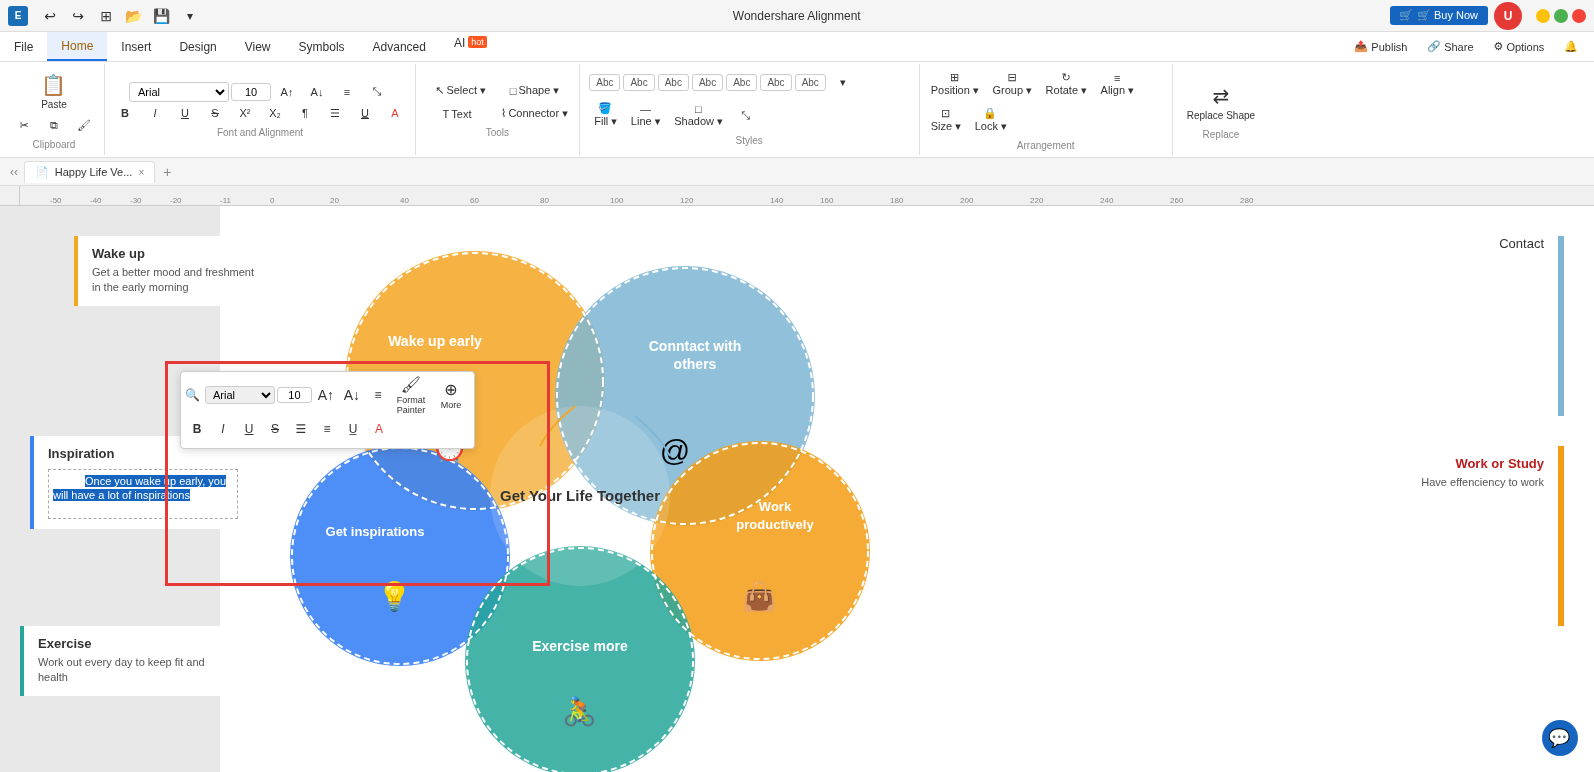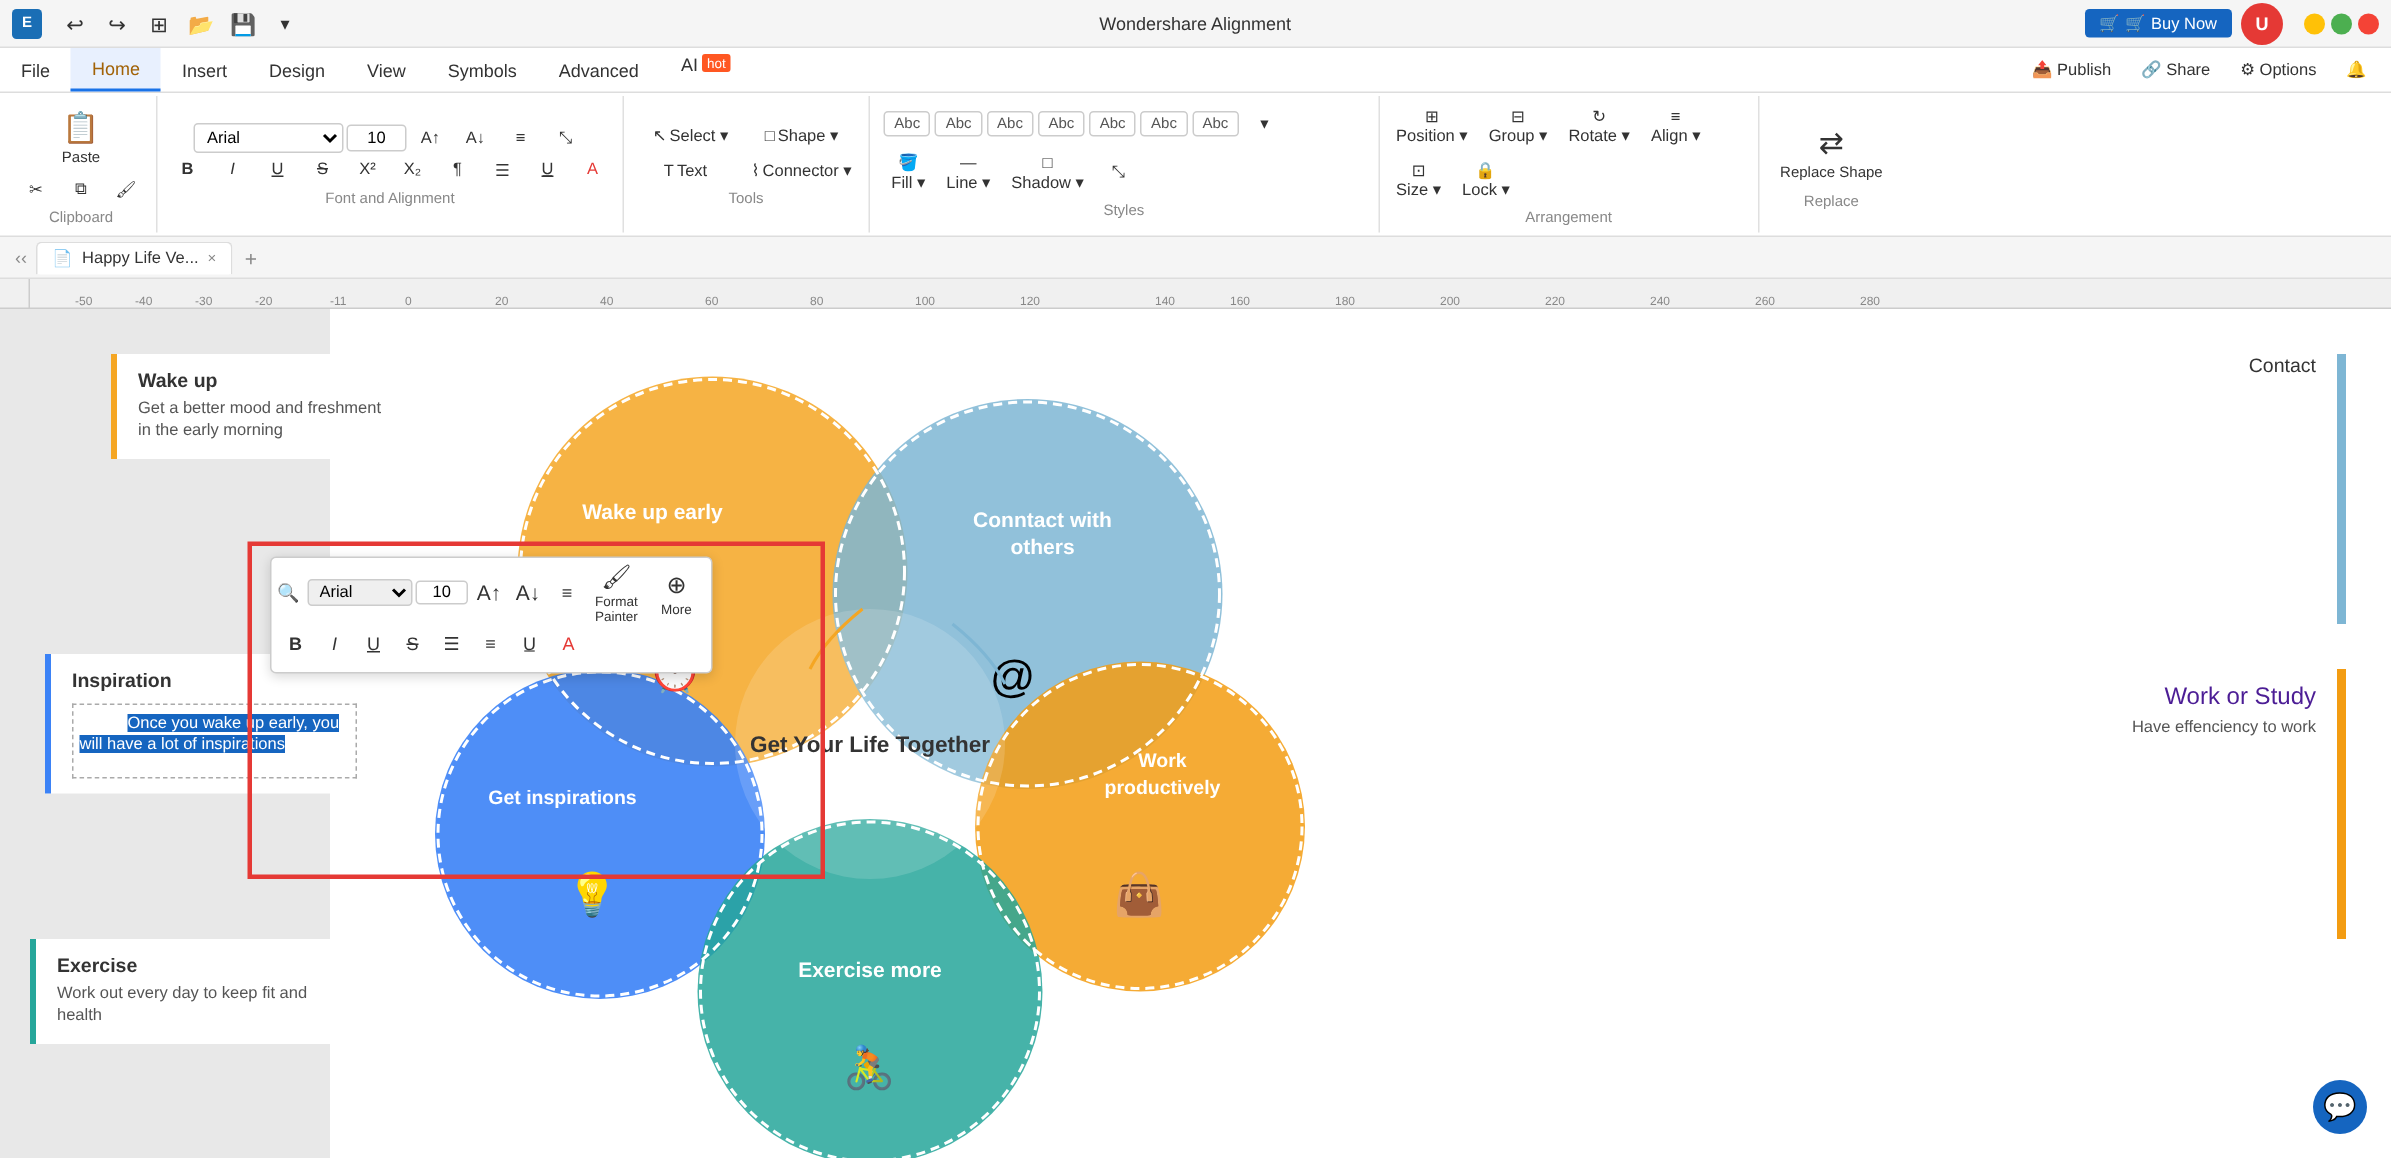--- a/index.html
+++ b/index.html
@@ -605,21 +605,21 @@
       <div style="position:absolute; top:420px; left:0; background:white; padding:10px 14px; border-left:4px solid #26a69a; width:200px;">
         <h3 style="font-size:13px; font-weight:bold; color:#333; margin-bottom:4px;">Exercise</h3>
         <p style="font-size:11px; color:#555; line-height:1.4;">Work out every day to keep fit and health</p>
       </div>
 
       <div style="position:absolute; top:30px; right:50px; text-align:right; width:200px;">
         <h3 style="font-size:13px; font-weight:normal; color:#333; margin-bottom:4px;">Contact</h3>
       </div>
 
       <div style="position:absolute; top:250px; right:50px; text-align:right; width:200px;">
-        <h3 style="font-size:16px; font-weight:normal; color:#4c1d95; margin-bottom:4px;">Work or Study</h3>
+        <h3 style="font-size:13px; font-weight:bold; color:#b91c1c; margin-bottom:4px;">Work or Study</h3>
         <p style="font-size:11px; color:#555; line-height:1.4;">Have effenciency to work</p>
       </div>
 
       <div style="position:absolute; right:30px; top:30px; width:6px; height:180px; background:#7eb6d4;"></div>
       <div style="position:absolute; right:30px; top:240px; width:6px; height:180px; background:#f39c12;"></div>
 
       <div id="floating-toolbar">
         <div class="ft-row">
           <span style="font-size:12px; color:#888; margin-right:3px;">🔍</span>
           <select class="ft-select">

